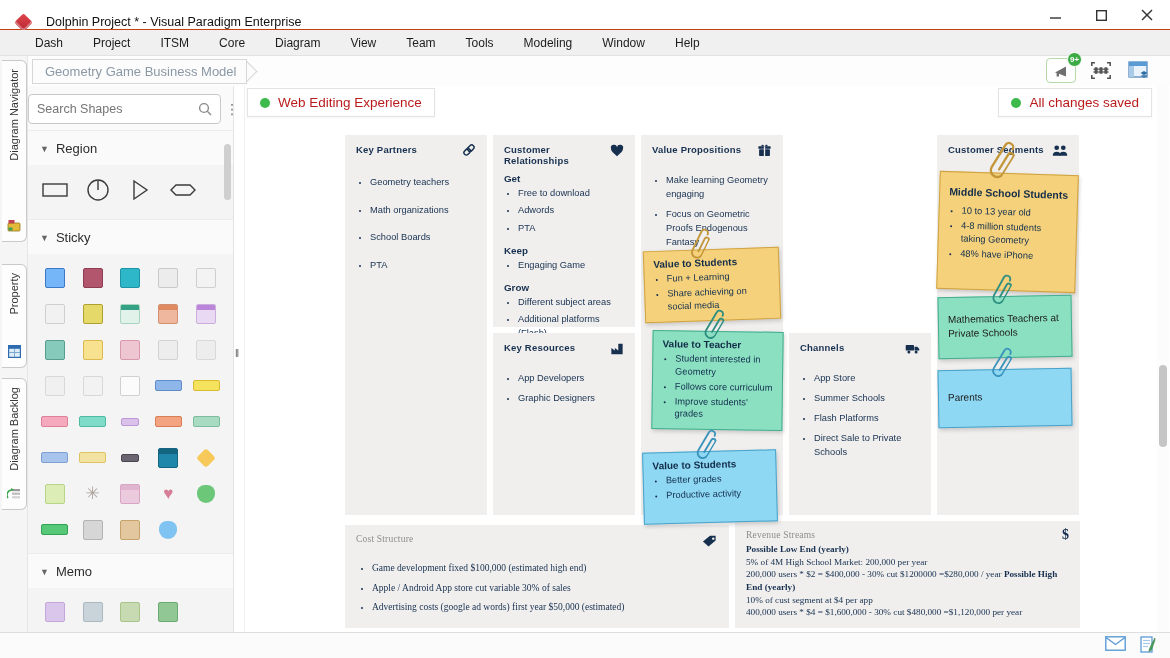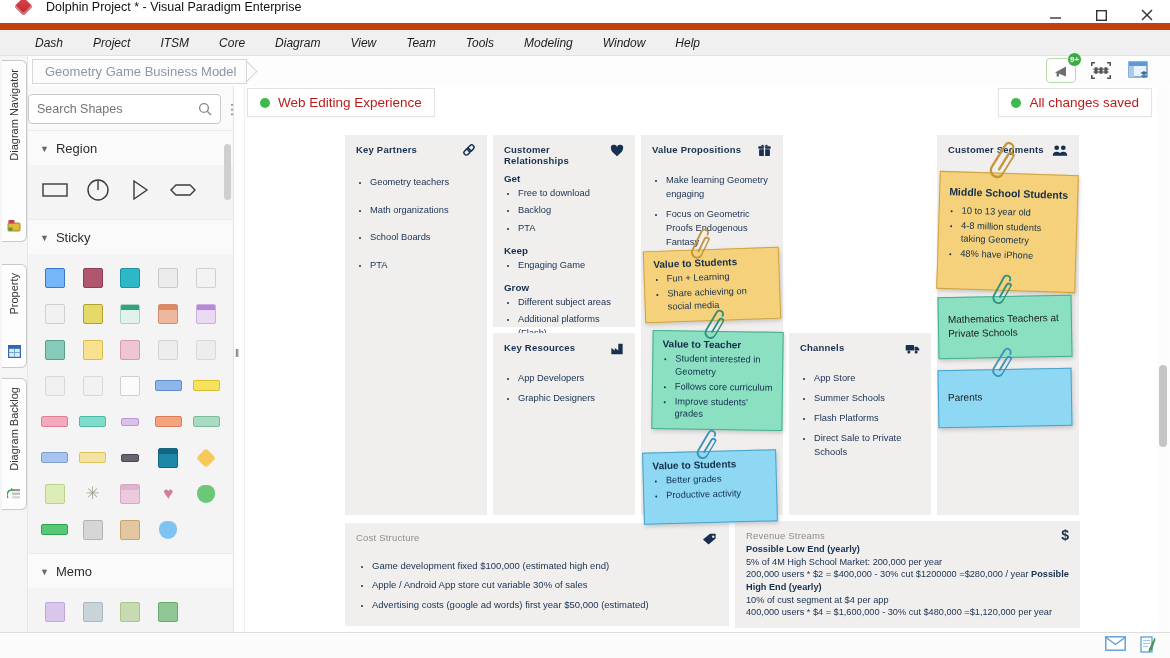--- a/index.html
+++ b/index.html
@@ -1,30 +1,30 @@
 <!DOCTYPE html>
 <html><head>
 <meta charset="utf-8">
 <style>
   * { box-sizing: border-box; margin: 0; padding: 0; }
   html,body { width:1170px; height:658px; }
   body { font-family:"Liberation Sans", sans-serif; background:#fff; position:relative; overflow:hidden; color:#222; }
 
   
-  .titlebar { position:absolute; left:0; top:0; width:1170px; height:30px; background:#fff; border-bottom:7px solid #c2410c; display:flex; align-items:flex-start; }
+  .titlebar { position:absolute; left:0; top:0; width:1170px; height:30px; background:#fff; border-bottom:1px solid #c2410c; display:flex; align-items:flex-end; }
   .vp-logo { width:13px; height:13px; background:linear-gradient(135deg,#e0474c 0%,#b7232f 100%); transform:rotate(45deg); border-radius:2px; margin-left:17px; box-shadow:inset -2px -2px 0 rgba(255,255,255,.35); }
   .title-text { margin-left:16px; font-size:12.5px; color:#111; }
   .win-controls { position:absolute; right:0; top:0; height:30px; display:flex; }
   .win-btn { width:46px; height:30px; display:flex; align-items:center; justify-content:center; cursor:default; }
   .win-btn svg { display:block; }
 
   
   .menubar { position:absolute; left:0; top:30px; width:1170px; height:26px; background:#f0f0f0; border-bottom:1px solid #e2e2e2; }
   .menubar ul { list-style:none; display:flex; align-items:center; height:100%; padding-left:20px; }
-  .menubar li { font-size:12px; color:#1c1c1c; padding:0 15px; height:100%; display:flex; align-items:center; cursor:default;font-style:italic; }
+  .menubar li { font-size:12px; color:#1c1c1c; padding:0 15px; height:100%; display:flex; align-items:center; cursor:default; }
 
   
   .toolbar { position:absolute; left:28px; top:56px; right:0; height:30px; background:#fdfdfd; }
   .crumb-wrap { position:absolute; left:4px; top:3px; display:flex; align-items:center; }
   .crumb { border:1px solid #d7d7d7; background:#fcfcfc; padding:4px 10px 4px 12px; font-size:13px; color:#8b98a5; position:relative; z-index:2; }
   .crumb-arrow { width:17px; height:17px; border-top:1px solid #d7d7d7; border-right:1px solid #d7d7d7; background:#fcfcfc; transform:rotate(45deg); margin-left:-10px; z-index:1; }
   .tool-icons { position:absolute; right:18px; top:2px; display:flex; gap:12px; align-items:center; }
   .megaphone-box { position:relative; width:30px; height:25px; border:1px solid #b5d9a8; border-radius:4px; background:#fff; display:flex; align-items:center; justify-content:center; }
   .badge-9 { position:absolute; right:-7px; top:-7px; min-width:15px; height:15px; background:#3cab43; border:1px solid #fff; border-radius:50%; color:#fff; font-size:8px; font-weight:bold; display:flex; align-items:center; justify-content:center; padding:0 1px; }
   .ticon { width:26px; height:25px; display:flex; align-items:center; justify-content:center; }
@@ -83,21 +83,21 @@
   .blist { list-style:disc; padding-left:14px; margin-top:13px; }
   .blist li { font-size:9.3px; color:#17304f; margin-bottom:6px; line-height:1.5; }
   .blist li::marker { font-size:8px; color:#17304f; }
   .loose .blist li { margin-bottom:9px; }
   .roomy .blist li { margin-bottom:10px; line-height:1.9; }
   .crm-group { margin-top:9px; }
   .crm-group:first-child { margin-top:7px; }
   .crm-title { font-size:9.8px; font-weight:bold; color:#17304f; margin-bottom:3px; }
   .crm-group .blist { margin-top:2px; }
   .crm-group .blist li { margin-bottom:3.5px; }
-  .bmc-bottom { margin-top:6px; display:flex; gap:6px; align-items:center; }
+  .bmc-bottom { margin-top:6px; display:flex; gap:6px; align-items:flex-end;font-family:Liberation Serif, serif; }
   .cost { width:384px; min-height:80px; }
   .cost .blist { margin-top:9px; padding-left:16px; }
   .cost .blist li { margin-bottom:5px; font-size:9.5px; }
   .revenue { width:345px; min-height:104px; }
   .rlines { margin-top:2px; }
   .rline { font-size:9.2px; color:#17304f; line-height:1.38; }
   .rline .b { font-weight:bold; }
   .dollar-glyph { font-size:14px; font-weight:bold; color:#17304f; line-height:12px; }
 
   
@@ -483,21 +483,21 @@
           <span class="cell-title">Customer Relationships</span>
           <span class="cell-icon"><svg width="14" height="13" viewBox="0 0 16 15">
                 <path d="M8 14 C3.2 10.2 1 7.8 1 5.2 A3.4 3.4 0 0 1 8 3.6 A3.4 3.4 0 0 1 15 5.2 C15 7.8 12.8 10.2 8 14 Z" fill="#17304f"></path>
               </svg></span>
         </div>
         <div>
             <div class="crm-group">
               <div class="crm-title">Get</div>
               <ul class="blist">
                 <li>Free to download</li>
-                <li>Backlog</li>
+                <li>Adwords</li>
                 <li>PTA</li>
               </ul>
             </div>
             <div class="crm-group">
               <div class="crm-title">Keep</div>
               <ul class="blist">
                 <li>Engaging Game</li>
               </ul>
             </div>
             <div class="crm-group">

